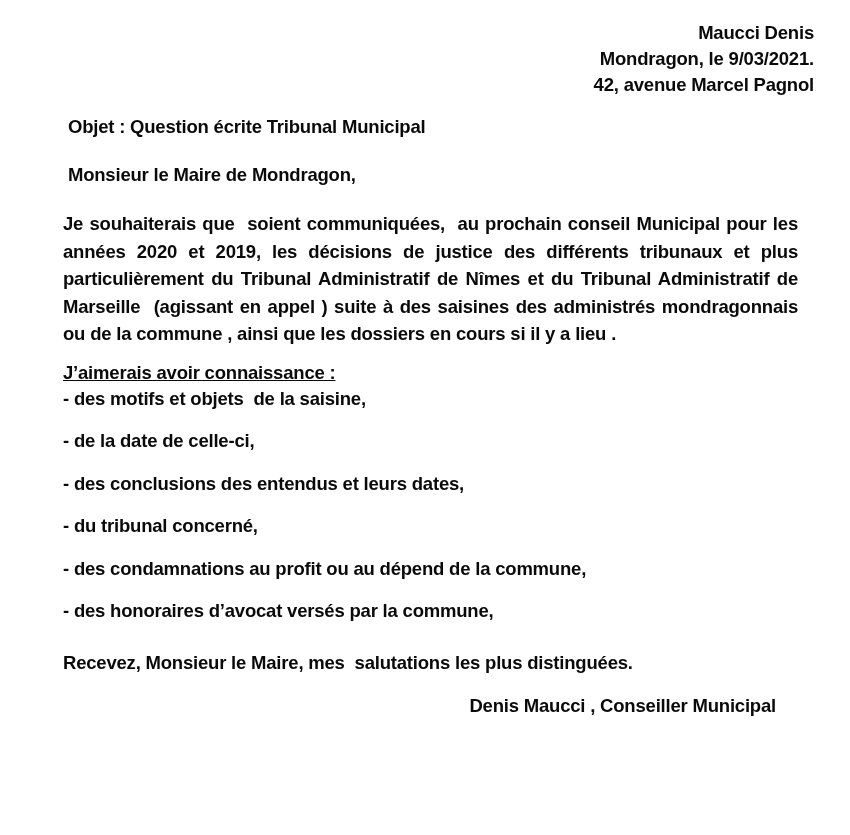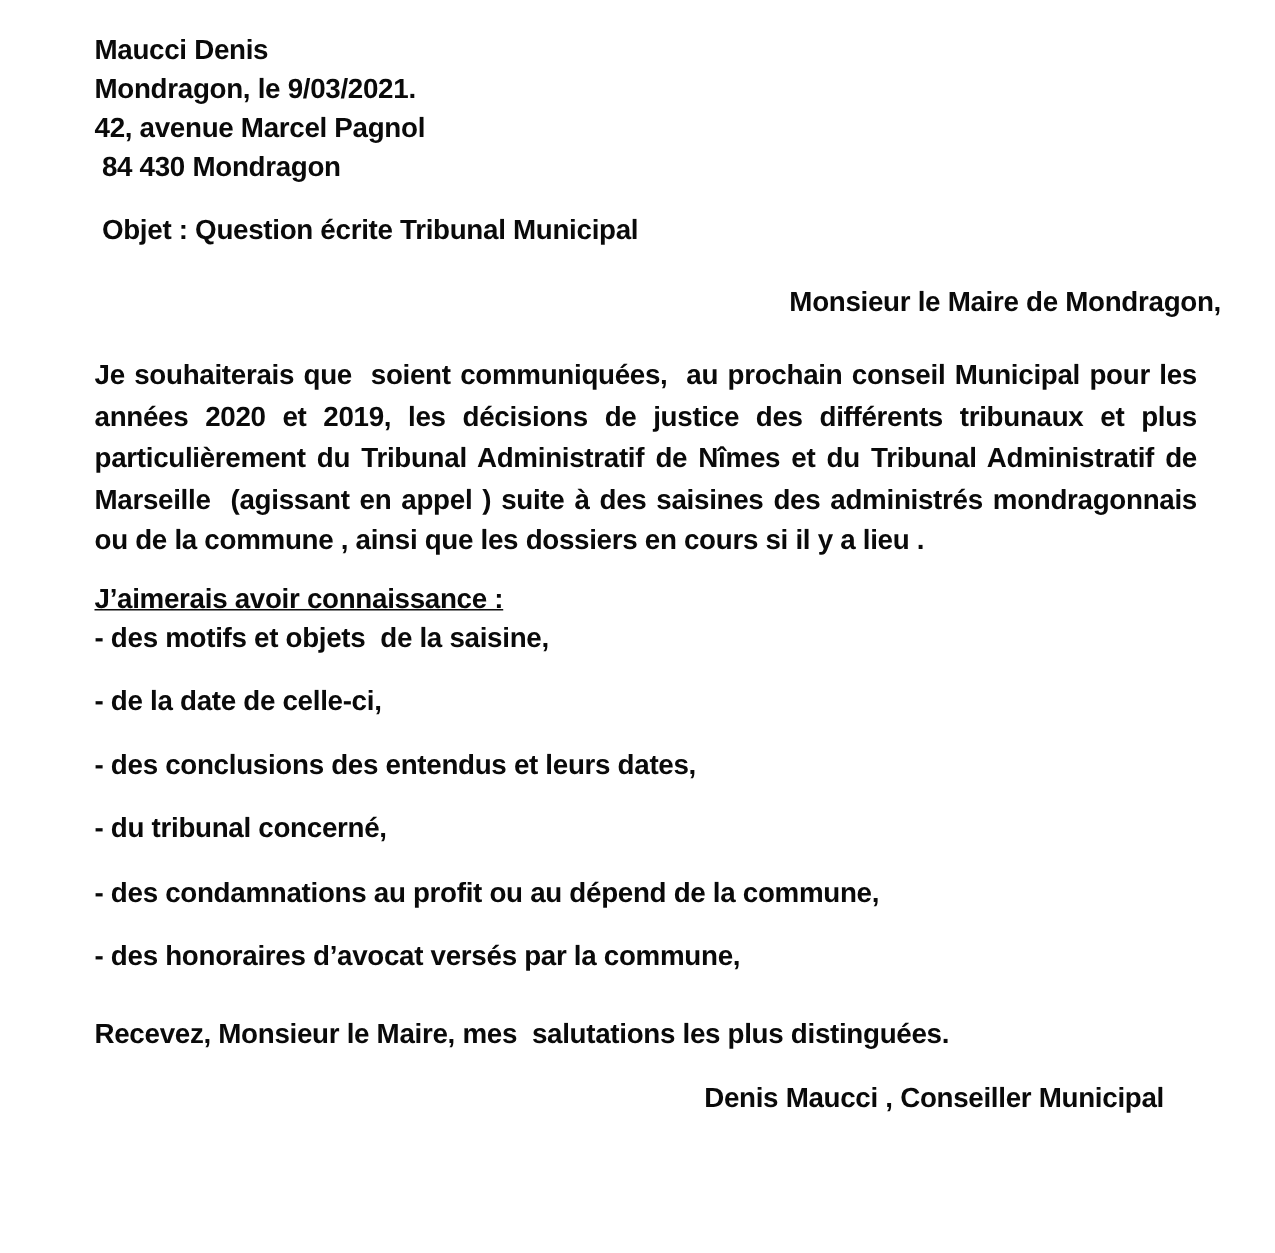--- a/index.html
+++ b/index.html
@@ -20,27 +20,27 @@
     font-size: 18.5px;
     letter-spacing: -0.2px;
     overflow: hidden;
   }
   .line {
     white-space: pre-wrap;
     line-height: 26px;
   }
   .sender-block {
     margin: 0;
+    text-align: right;
   }
   .subject-line {
     margin-top: 16px;
   }
   .salutation-line {
     margin-top: 22px;
-    text-align: right;
   }
   .body-paragraph {
     margin: 22px 16px 0 0;
     text-align: justify;
     line-height: 27.5px;
     white-space: pre-wrap;
   }
   .list-intro {
     margin-top: 12px;
     text-decoration: underline;
@@ -63,21 +63,20 @@
 </style>
 </head>
 <body>
 
 <div class="page">
 
   <div class="sender-block">
     <div class="line">Maucci Denis</div>
     <div class="line">Mondragon, le 9/03/2021.</div>
     <div class="line">42, avenue Marcel Pagnol</div>
-    <div class="line"> 84 430 Mondragon</div>
   </div>
 
   <div class="line subject-line"> Objet : Question écrite Tribunal Municipal</div>
 
   <div class="line salutation-line"> Monsieur le Maire de Mondragon,</div>
 
   <p class="body-paragraph">Je souhaiterais que  soient communiquées,  au prochain conseil Municipal pour les années 2020 et 2019, les décisions de justice des différents tribunaux et plus particulièrement du Tribunal Administratif de Nîmes et du Tribunal Administratif de Marseille  (agissant en appel ) suite à des saisines des administrés mondragonnais ou de la commune , ainsi que les dossiers en cours si il y a lieu .</p>
 
   <div class="line list-intro">J’aimerais avoir connaissance :</div>
 

